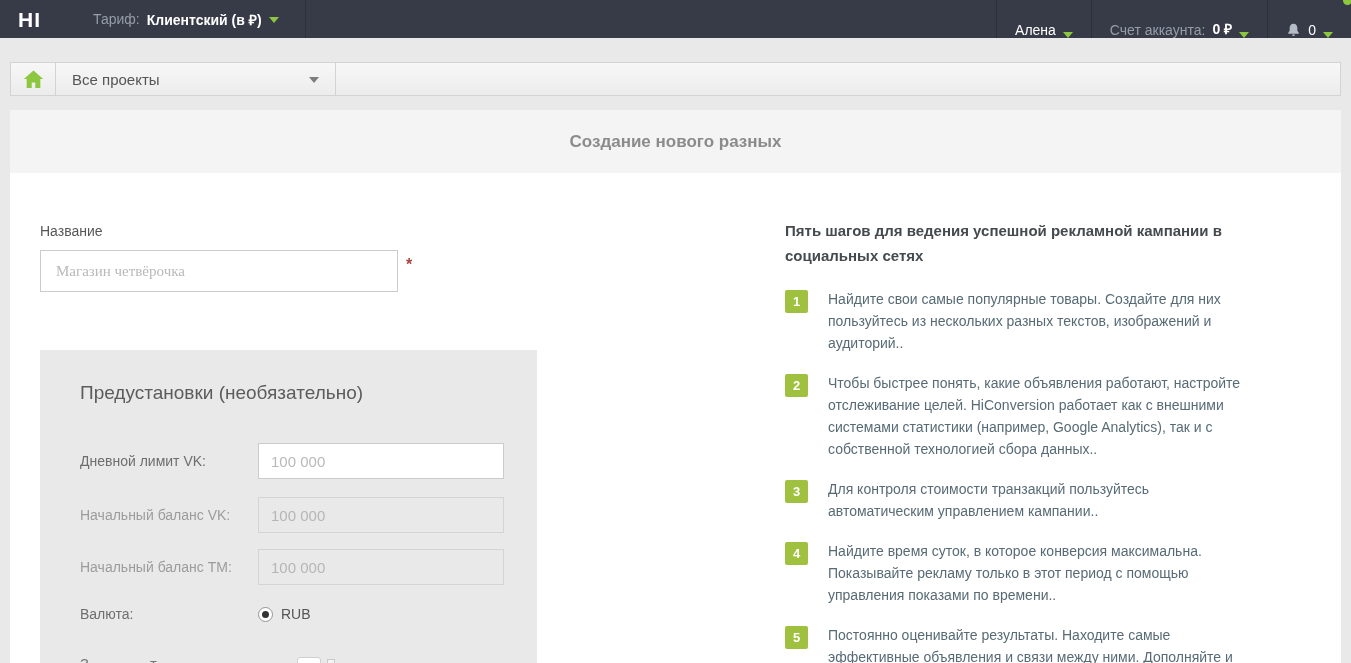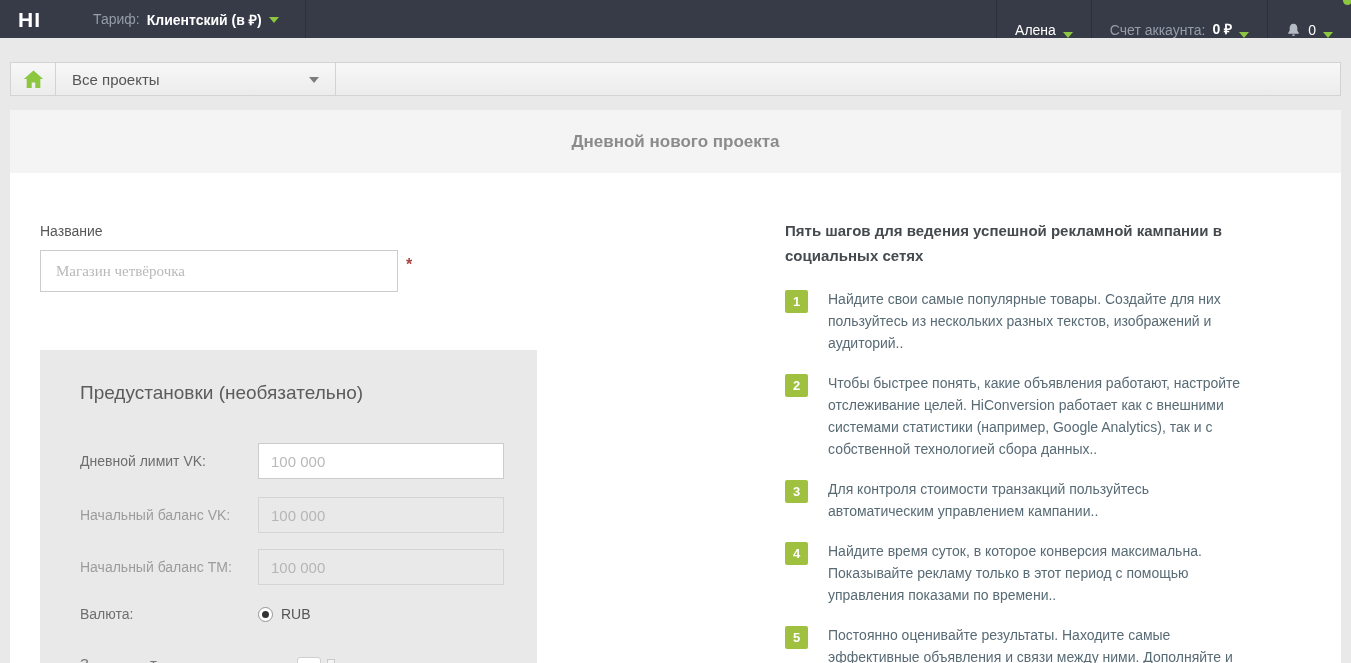--- a/index.html
+++ b/index.html
@@ -132,21 +132,21 @@
       </svg>
   </div>
   <div class="bc-select">
     <span>Все проекты</span>
     <span class="caret caret-gray"></span>
   </div>
 </div>
 
 <div class="card">
   <div class="card-header">
-    <span class="card-title">Дневной нового проекта</span>
+    <span class="card-title">Создание нового разных</span>
   </div>
 
   <div class="name-label">Название</div>
   <input class="name-input" type="text" placeholder="Магазин четвёрочка" style="">
   <div class="req-mark">*</div>
 
   <div class="preset-box">
     <div class="preset-title">Предустановки (необязательно)</div>
 
     <div class="p-row" style="top:93px">

